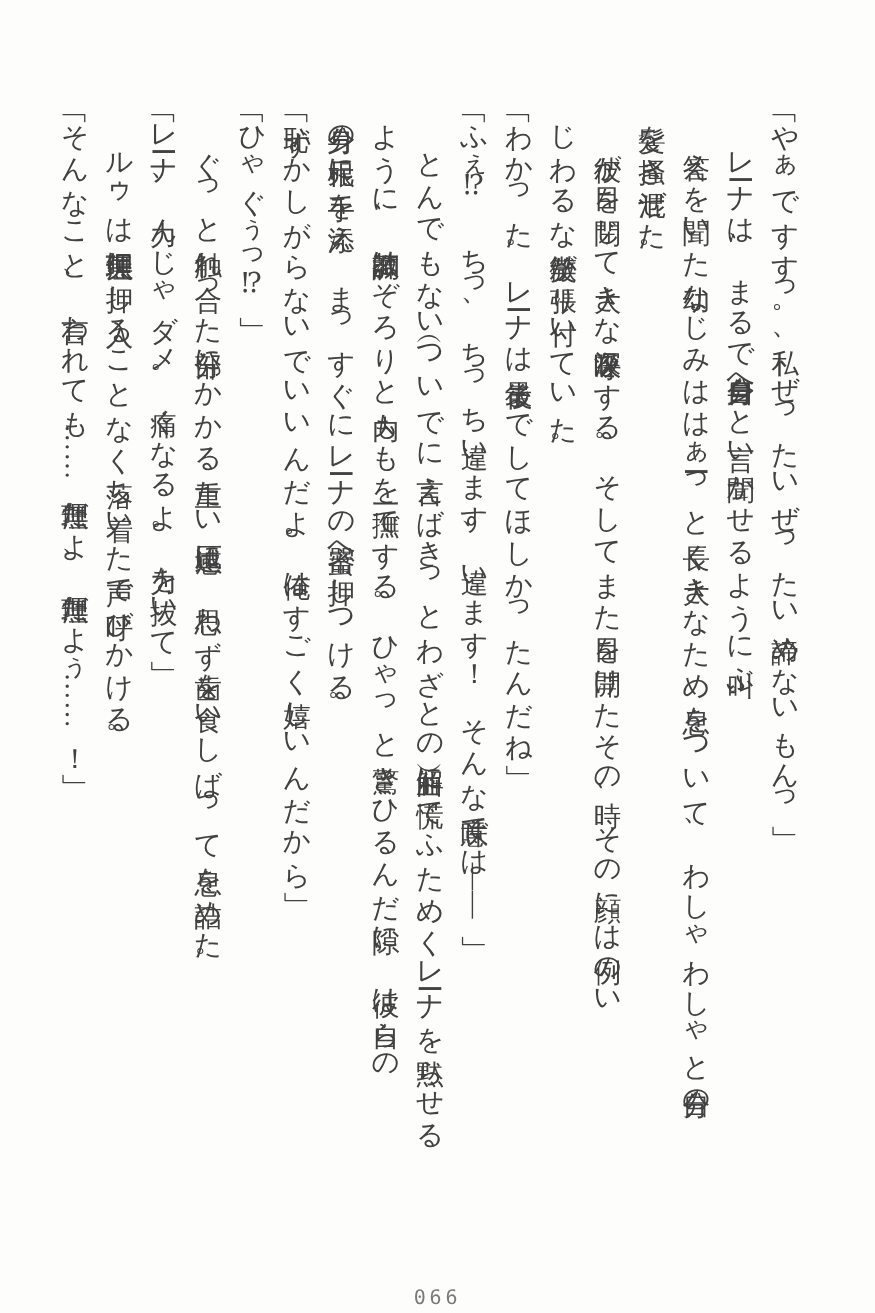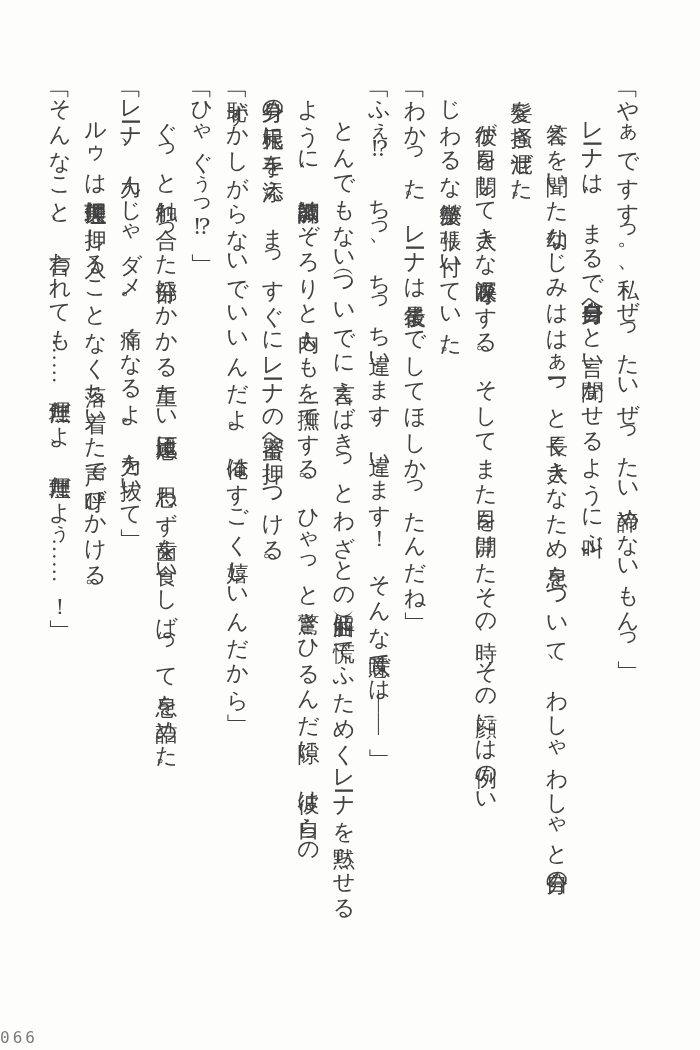--- a/index.html
+++ b/index.html
@@ -37,21 +37,21 @@
     white-space: nowrap;
   }
   .line.indent {
     text-indent: 23px;
   }
   .page-number {
     position: absolute;
     left: 0;
     right: 0;
     top: 1028px;
-    text-align: left;
+    text-align: center;
     font-family: "DejaVu Sans Mono", "Liberation Sans", monospace;
     font-size: 16px;
     letter-spacing: 3px;
     color: #7a7a7a;
   }
 </style>
 </head>
 <body>
 
 <div class="page">

